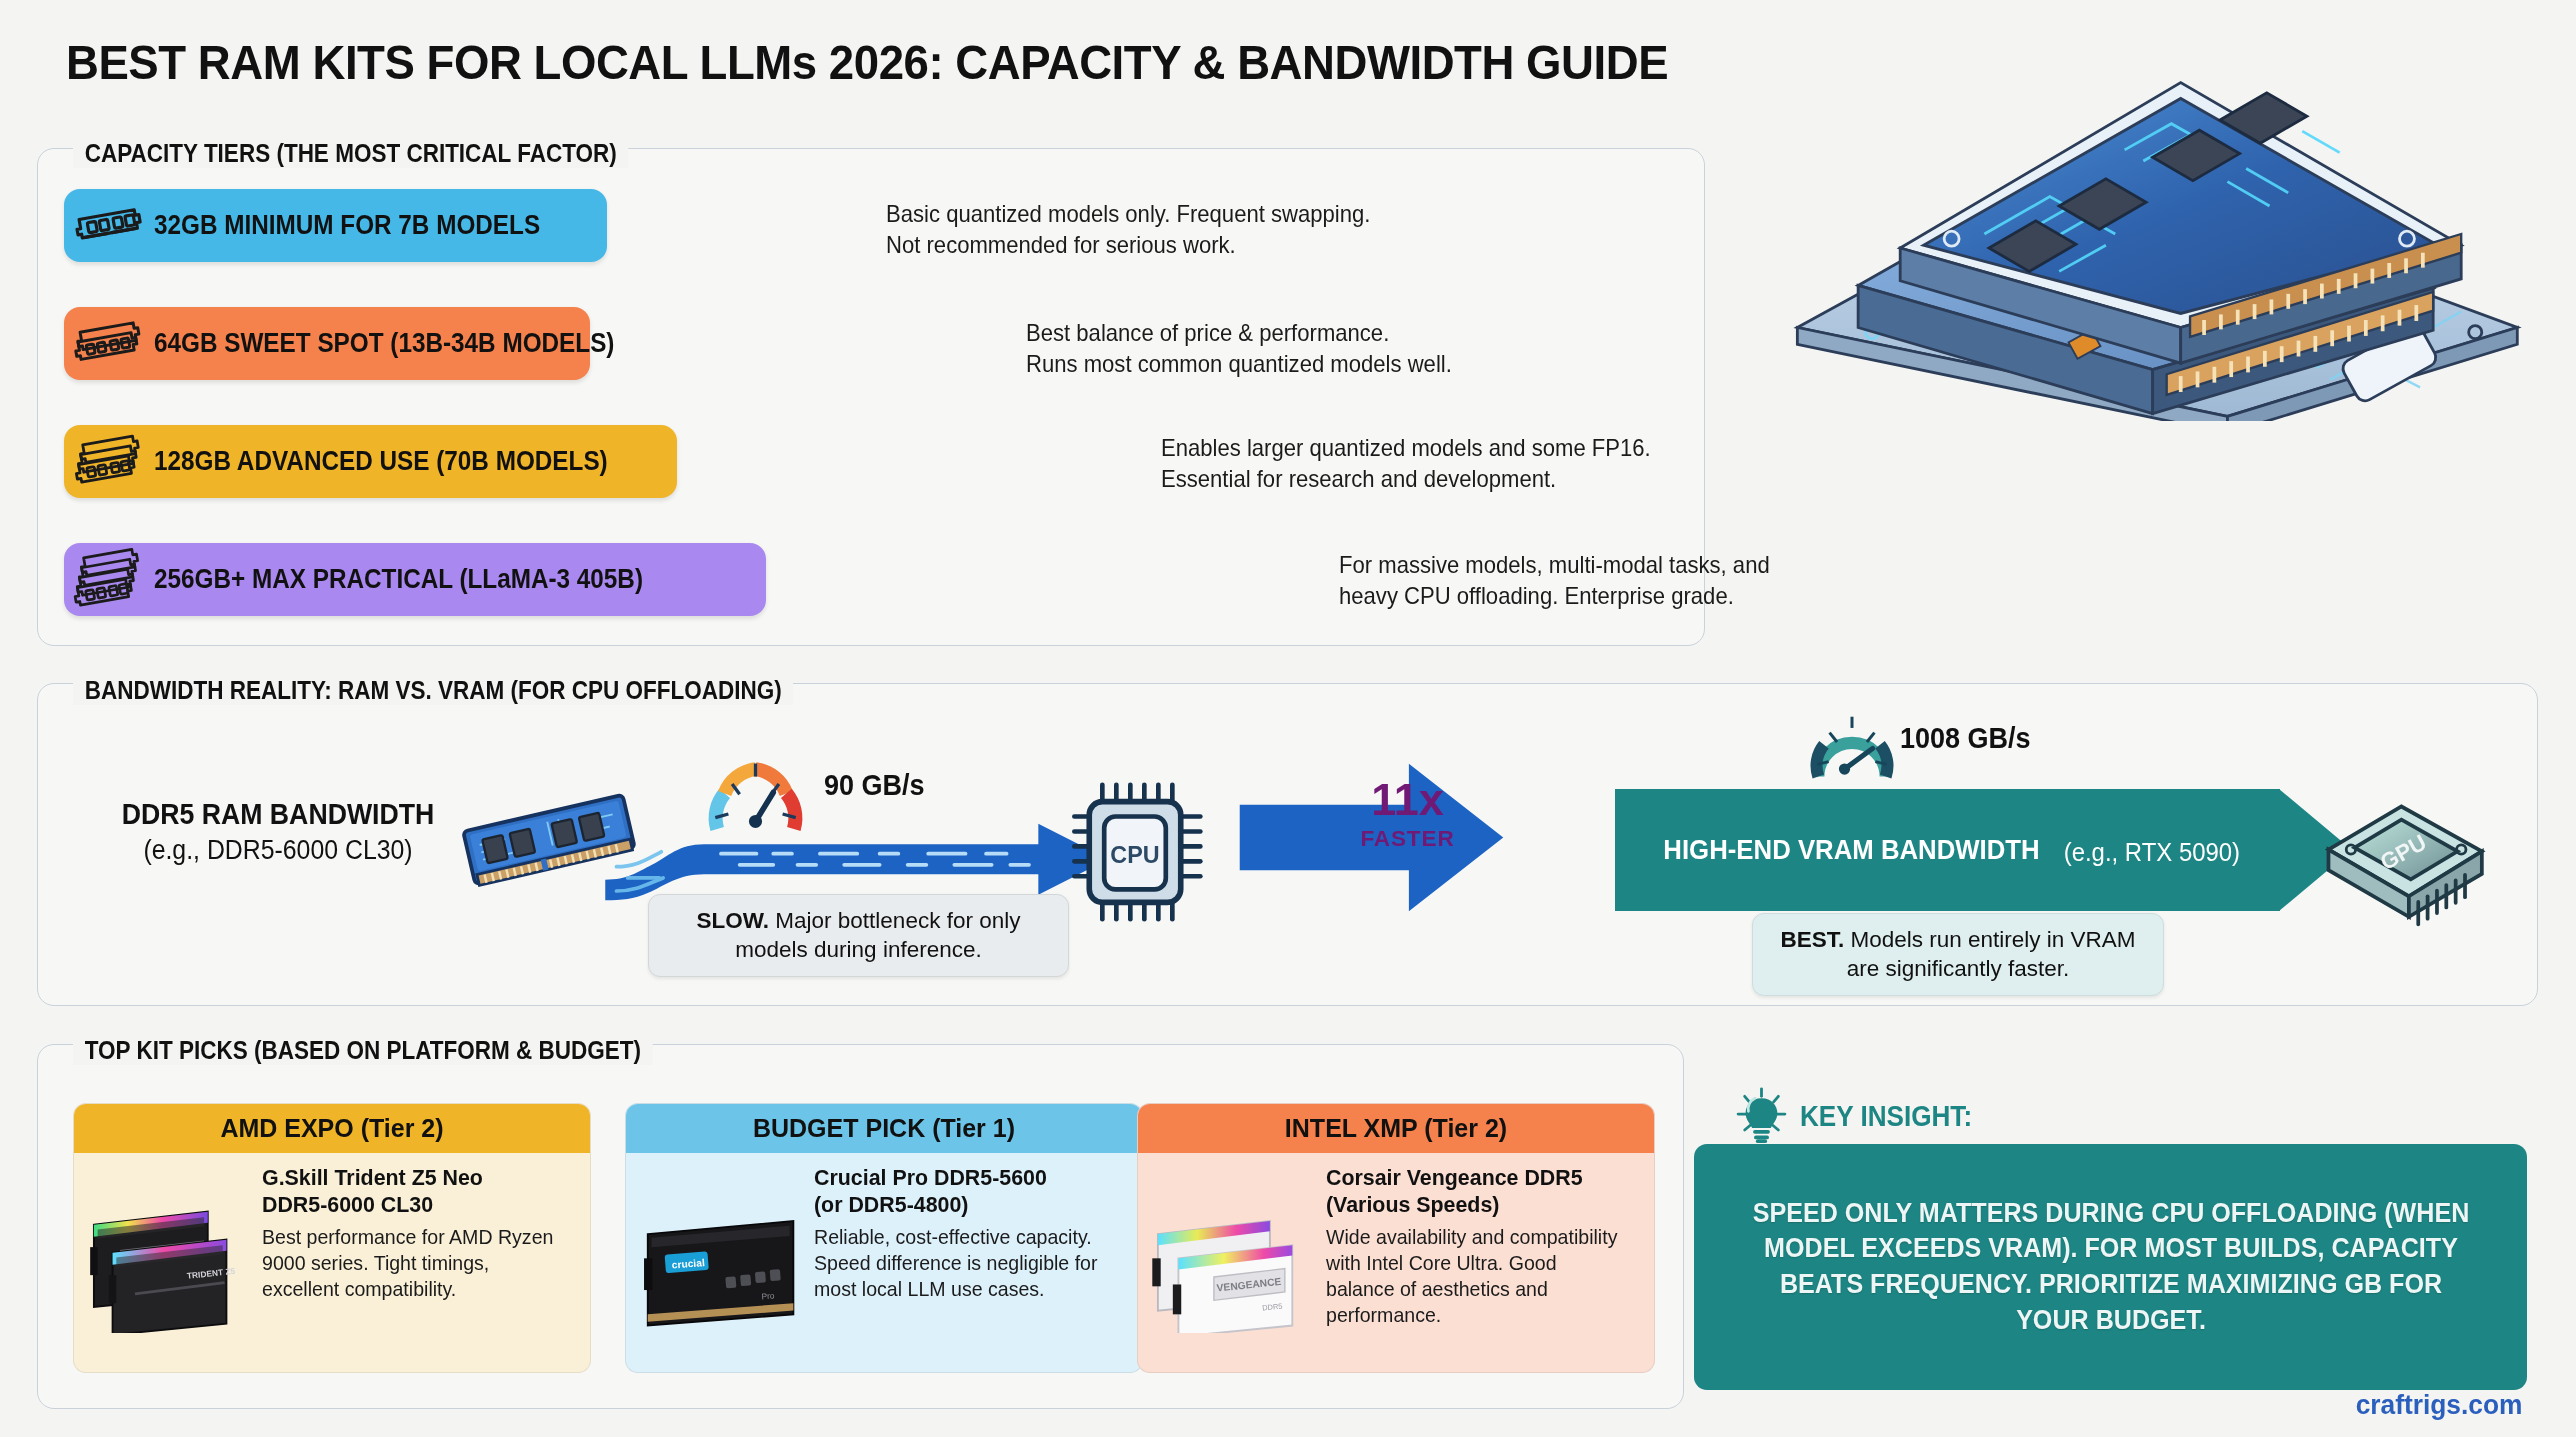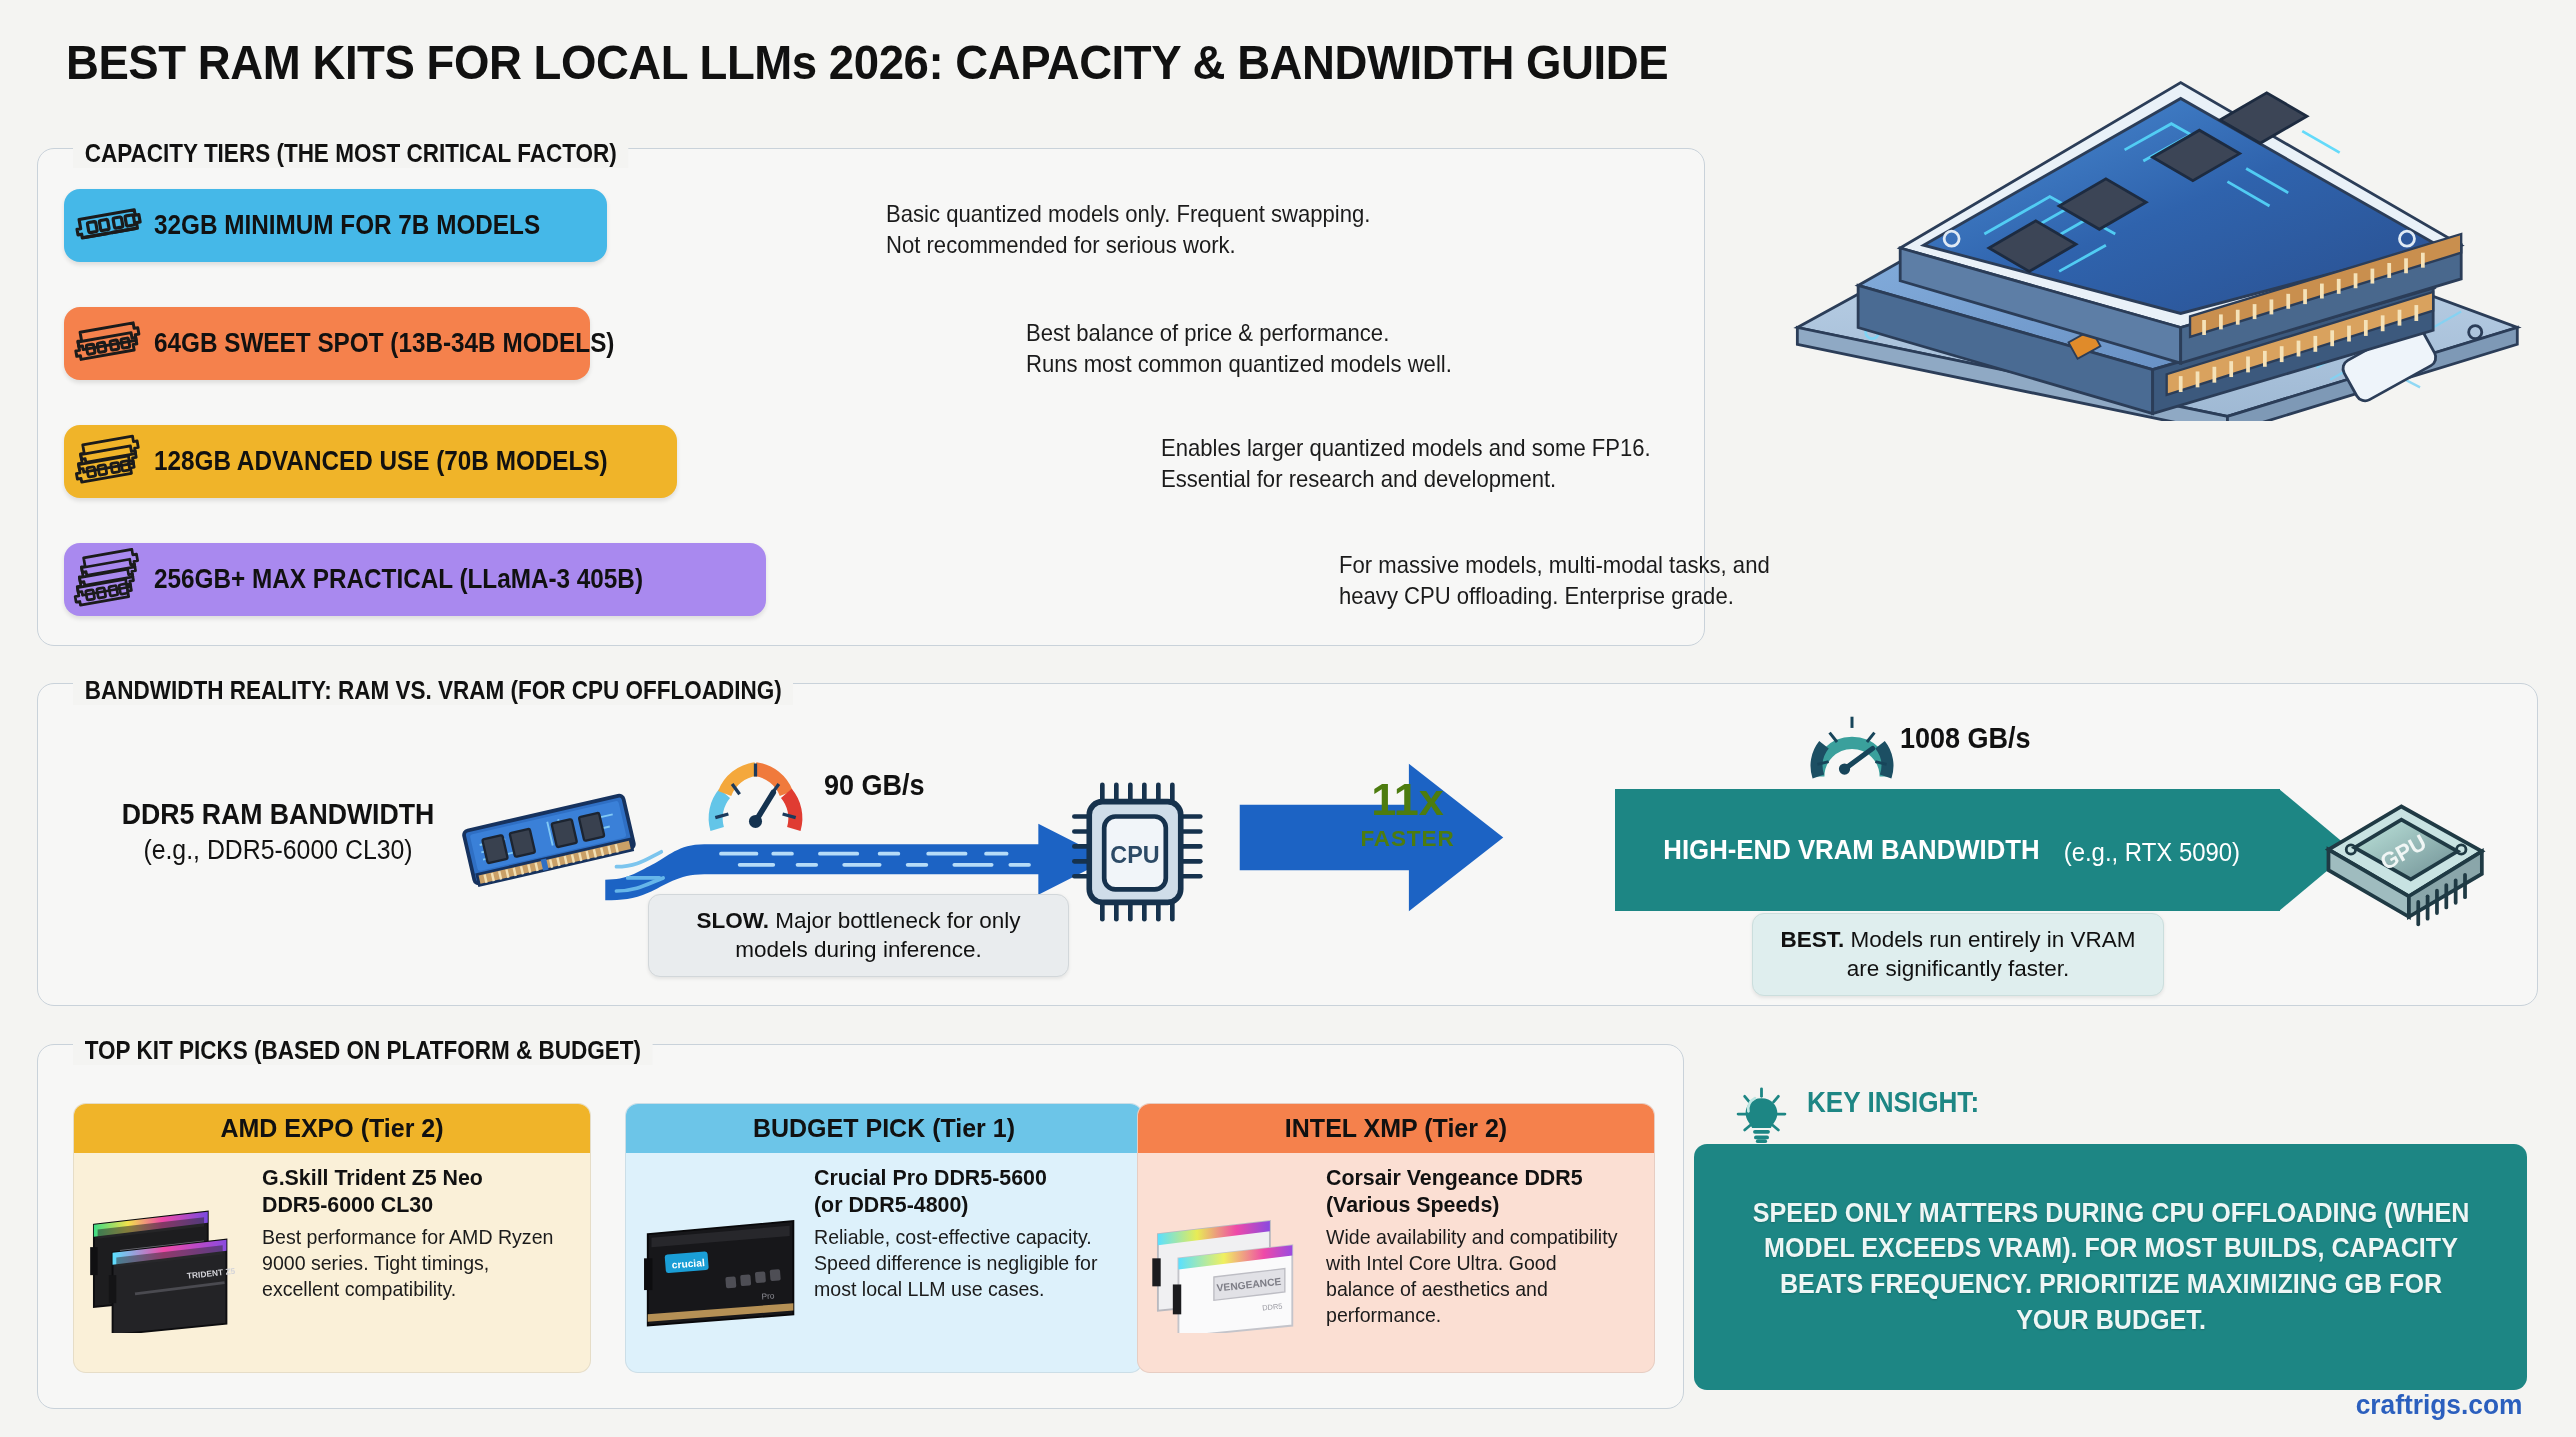--- a/index.html
+++ b/index.html
@@ -92,21 +92,21 @@
   }
   #vram-box .l1{ font-size:28px; font-weight:bold; color:#fff; white-space:nowrap; transform:scaleX(0.92); }
   #vram-box .l2{ font-size:26px; color:#fff; margin-top:4.7px; white-space:nowrap; transform:scaleX(0.92); }
   #vram-arrow{
     position:absolute; left:2279px; top:789px; width:0; height:0;
     border-top:61px solid transparent; border-bottom:61px solid transparent;
     border-left:73px solid #1d8684;
   }
 
   #x11{
-    position:absolute; left:1309px; top:777px; width:197px; text-align:center; color:#4d7c0f;
+    position:absolute; left:1309px; top:777px; width:197px; text-align:center; color:#701a75;
   }
   #x11 .big{ font-size:45px; font-weight:bold; line-height:1; }
   #x11 .small{ font-size:22.5px; font-weight:bold; letter-spacing:0.9px; margin-top:3.7px; }
 
   
   #sec-picks{ left:37px; top:1044px; width:1647px; height:365px; }
   #lbl-picks{ left:73px; top:1036px; }
 
   .kit{
     position:absolute; top:1103px; width:518px; height:270px;
@@ -123,21 +123,21 @@
   .kit-name{
     font-size:22.5px; font-weight:bold; color:#111; line-height:1.2;
     transform:scaleX(0.95); transform-origin:left top; white-space:pre-line;
   }
   .kit-note{
     font-size:20.6px; color:#1b1b1b; line-height:1.26; margin-top:5.6px;
     transform:scaleX(0.95); transform-origin:left top;
   }
 
   
-  #ki-head{ position:absolute; left:1736px; top:1086px; display:flex; align-items:flex-start; gap:20px; }
+  #ki-head{ position:absolute; left:1736px; top:1086px; display:flex; align-items:center; gap:13px; }
   #ki-head .txt{
     font-size:29px; font-weight:bold; color:#1d8684; white-space:nowrap;
     transform:scaleX(0.9); transform-origin:left center;
   }
   #ki-box{
     position:absolute; left:1694px; top:1144px; width:833px; height:246px;
     background:#1d8684; border-radius:13px;
     display:flex; align-items:center; justify-content:center;
     padding:13px 22.5px;
   }

